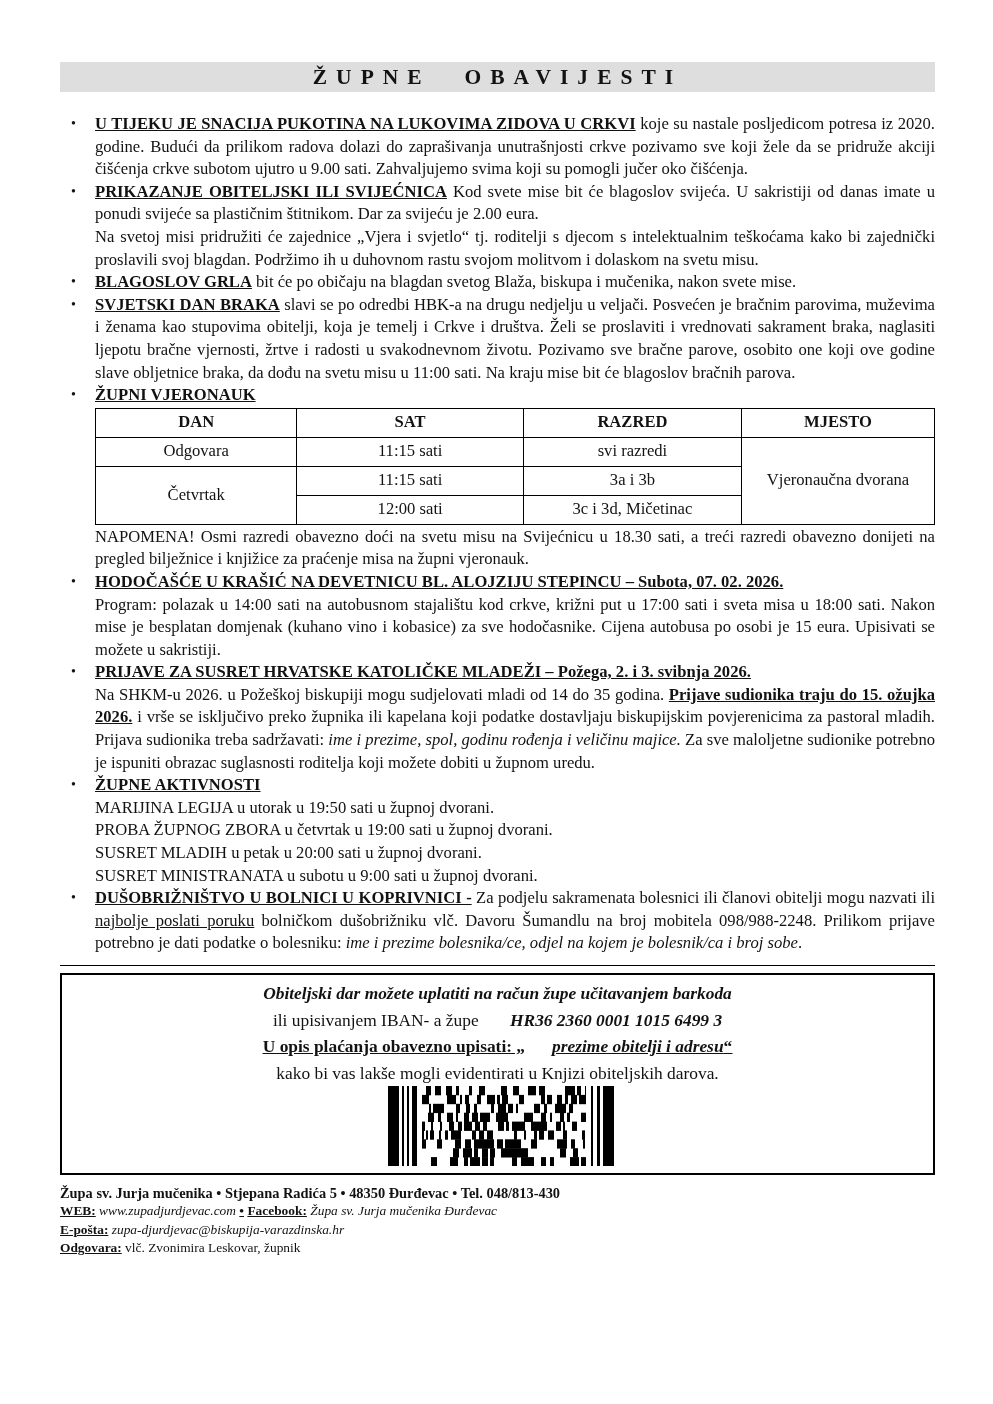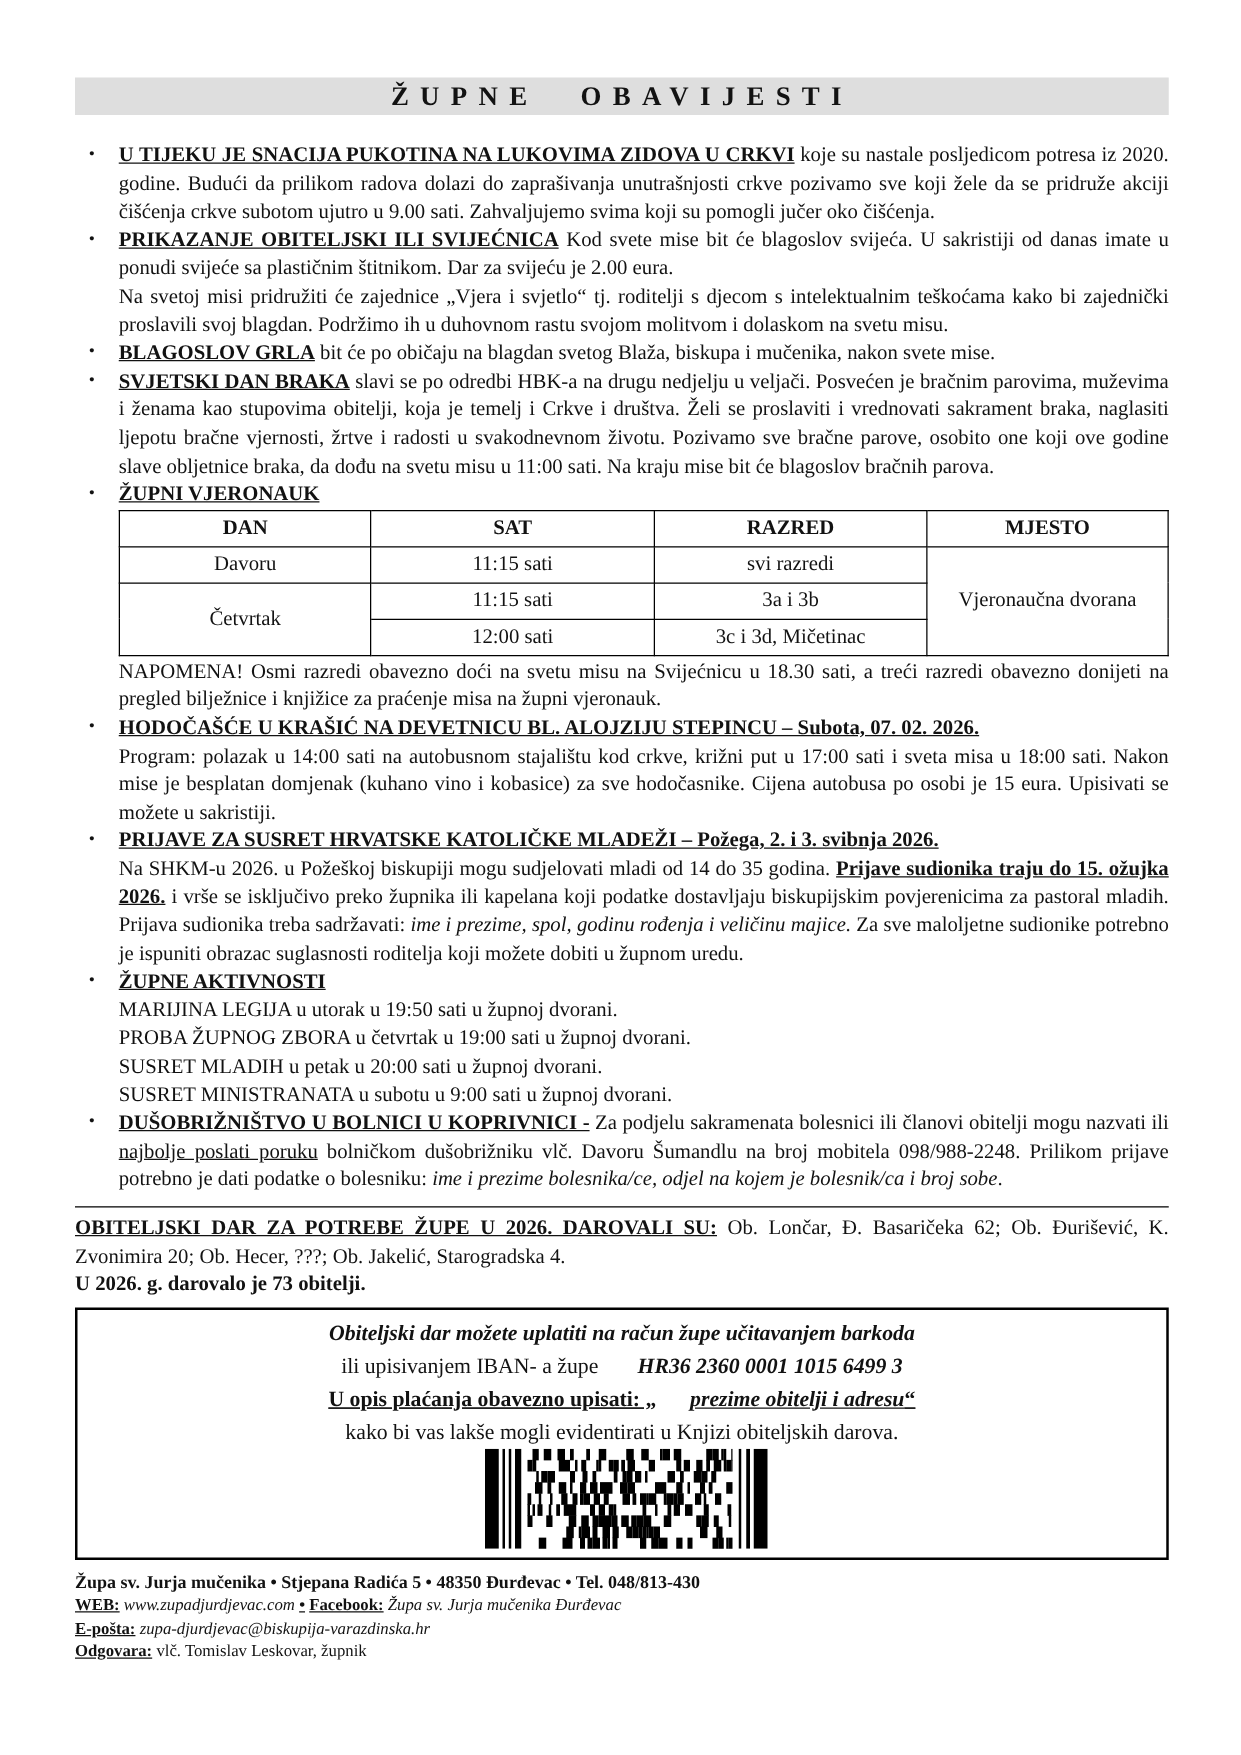--- a/index.html
+++ b/index.html
@@ -122,21 +122,21 @@
       <p class="plain b">ŽUPNI VJERONAUK</p>
       <table class="vjeronauk">
         <tbody>
             <tr>
           <th style="width:24%">DAN</th>
           <th style="width:27%">SAT</th>
           <th style="width:26%">RAZRED</th>
           <th style="width:23%">MJESTO</th>
         </tr>
         <tr>
-          <td>Davoru</td>
+          <td>Odgovara</td>
           <td>11:15 sati</td>
           <td>svi razredi</td>
           <td rowspan="3">Vjeronaučna dvorana</td>
         </tr>
         <tr>
           <td rowspan="2">Četvrtak</td>
           <td>11:15 sati</td>
           <td>3a i 3b</td>
         </tr>
         <tr>
@@ -178,24 +178,20 @@
 
   <div class="item">
     <span class="bullet">•</span>
     <div class="content">
       <p class="para"><span class="b">DUŠOBRIŽNIŠTVO U BOLNICI U KOPRIVNICI -</span><span> Za podjelu sakramenata bolesnici ili članovi obitelji mogu nazvati ili </span><span class="u">najbolje poslati poruku</span><span> bolničkom dušobrižniku vlč. Davoru Šumandlu na broj mobitela 098/988-2248. Prilikom prijave potrebno je dati podatke o bolesniku: </span><span class="i">ime i prezime bolesnika/ce, odjel na kojem je bolesnik/ca i broj sobe</span><span>.</span></p>
     </div>
   </div>
 
   <hr class="rule">
 
-  <div>
-    <p class="para"><span class="b">OBITELJSKI DAR ZA POTREBE ŽUPE U 2026. DAROVALI SU:</span><span> Ob. Lončar, Đ. Basaričeka 62; Ob. Đurišević, K. Zvonimira 20; Ob. Hecer, ???; Ob. Jakelić, Starogradska 4.</span></p>
-    <p class="gift-total">U 2026. g. darovalo je 73 obitelji.</p>
-  </div>
 
   <div class="pay-box">
     <div class="pay-text">
       <p class="bi">Obiteljski dar možete uplatiti na račun župe učitavanjem barkoda</p>
       <p><span>ili upisivanjem IBAN- a župe </span><span class="bi">HR36 2360 0001 1015 6499 3</span></p>
       <p class="u"><span class="b">U opis plaćanja obavezno upisati: „</span><span class="bi">prezime obitelji i adresu</span><span class="b">“</span></p>
       <p>kako bi vas lakše mogli evidentirati u Knjizi obiteljskih darova.</p>
     </div>
     <svg class="barcode" xmlns="http://www.w3.org/2000/svg" viewBox="0 0 238 80">
         <rect x="6" y="0" width="11" height="80"></rect>
@@ -369,16 +365,16 @@
         <rect x="193" y="71.1" width="4" height="9.3"></rect>
         <rect x="199" y="71.1" width="2" height="9.3"></rect>
         <rect x="201" y="71.1" width="3" height="9.3"></rect>
       </svg>
   </div>
 
   <div class="footer">
     <p class="f1">Župa sv. Jurja mučenika • Stjepana Radića 5 • 48350 Đurđevac • Tel. 048/813-430</p>
     <p class="f2"><span class="b">WEB:</span> <span class="i">www.zupadjurdjevac.com</span> <span class="b">•</span> <span class="b">Facebook:</span> <span class="i">Župa sv. Jurja mučenika Đurđevac</span></p>
     <p class="f2"><span class="b">E-pošta:</span> <span class="i">zupa-djurdjevac@biskupija-varazdinska.hr</span></p>
-    <p class="f2"><span class="b">Odgovara:</span> <span>vlč. Tomislav Leskovar, župnik</span></p>
+    <p class="f2"><span class="b">Odgovara:</span> <span>vlč. Zvonimira Leskovar, župnik</span></p>
   </div>
 
 </div>
 
 </body></html>

